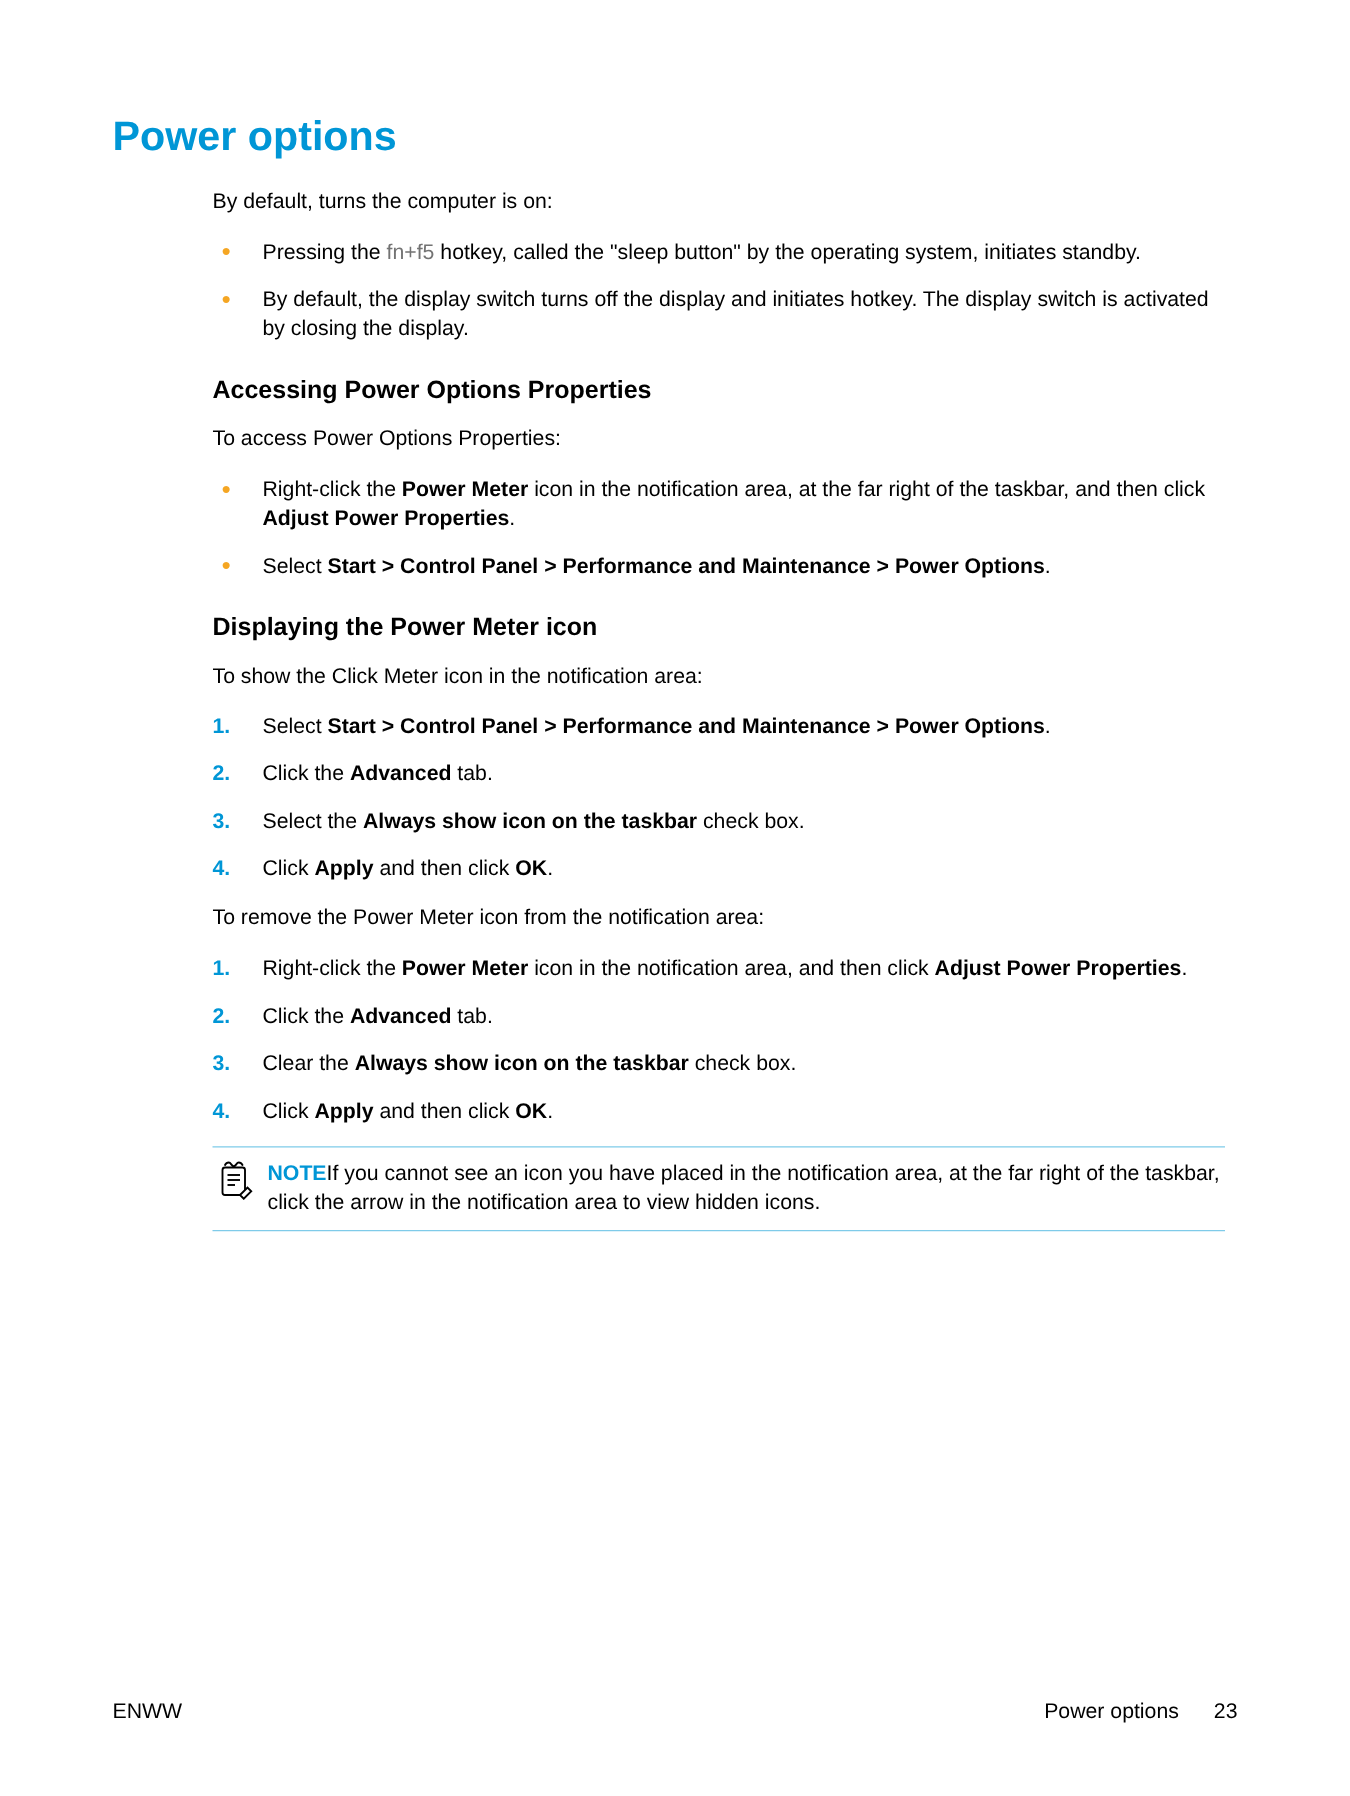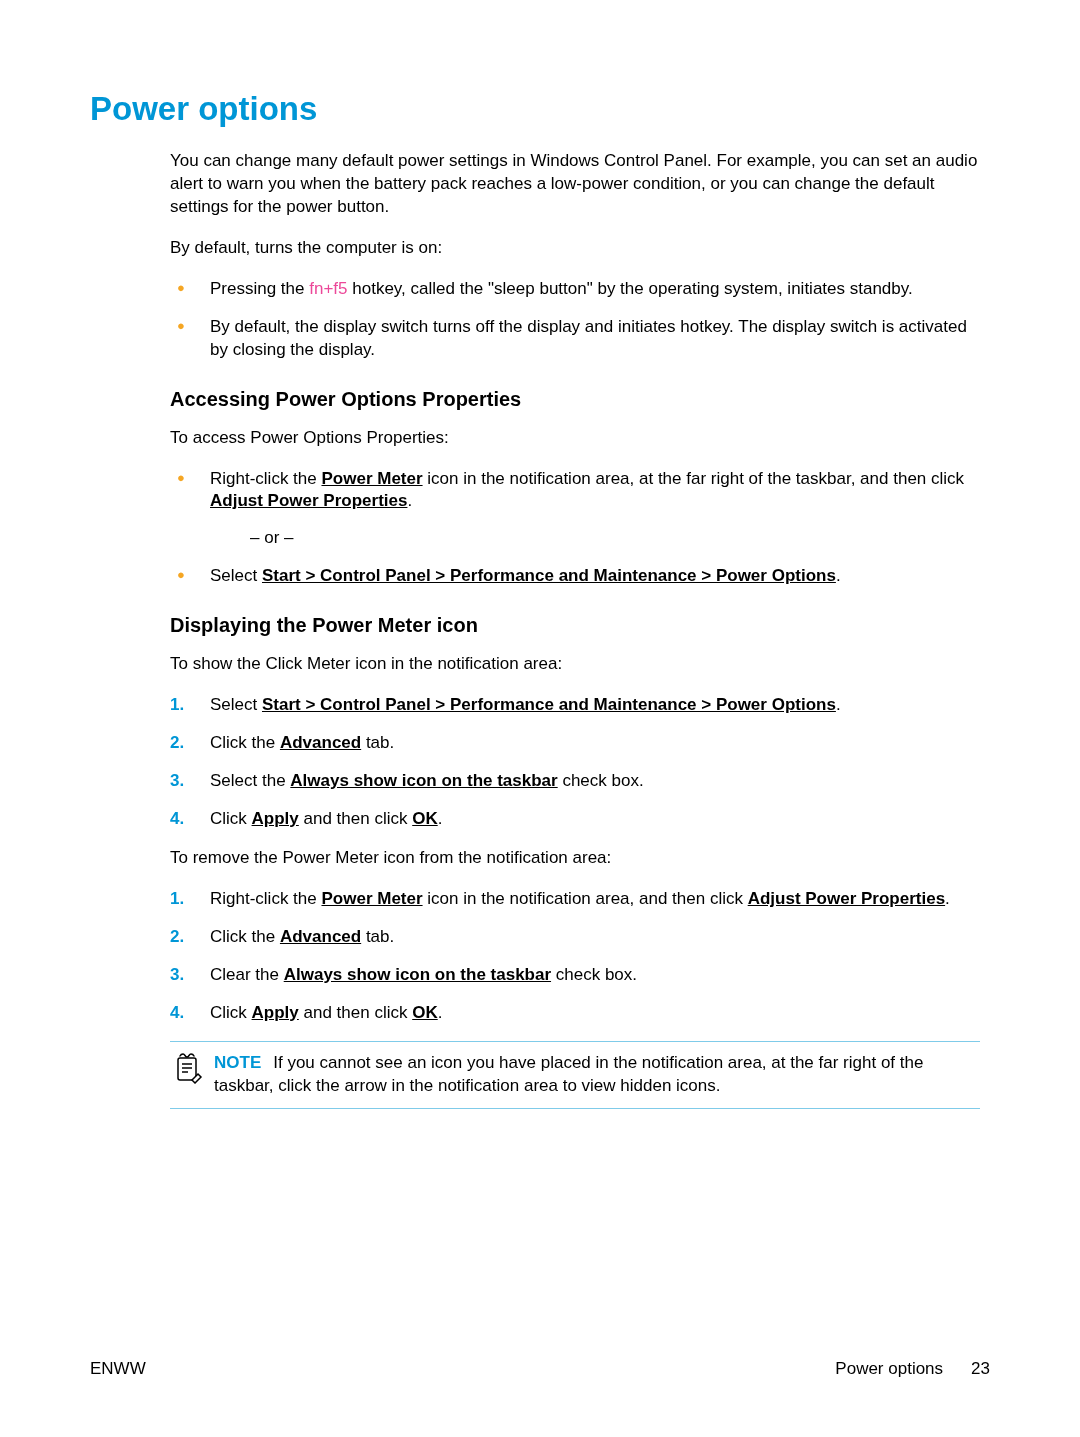--- a/index.html
+++ b/index.html
@@ -77,25 +77,24 @@
     }
     ol.numbers > li::before {
       content: counter(step) ".";
       position: absolute;
       left: 0;
       top: 0;
       color: #0096d6;
       font-weight: bold;
     }
     .fn-link {
-      color: #ec4899;
+      color: #737373;
     }
     b {
       font-weight: bold;
-      text-decoration: underline;
     }
     .note-box {
       border-top: 1px solid #7fcbe9;
       border-bottom: 1px solid #7fcbe9;
       padding: 10px 0 10px 0;
       margin-top: 6px;
       margin-left: 0;
       display: flex;
       align-items: flex-start;
     }
@@ -110,21 +109,20 @@
     .note-icon svg {
       width: 32px;
       height: 32px;
     }
     .note-text {
       flex: 1;
     }
     .note-label {
       color: #0096d6;
       font-weight: bold;
-      padding-right: 12px;
     }
     .footer {
       position: absolute;
       bottom: 58px;
       left: 90px;
       right: 90px;
       font-size: 17px;
       display: flex;
       justify-content: space-between;
     }
@@ -138,39 +136,37 @@
   </style>
 </head>
 <body>
 
 <div class="page">
 
   <h1 class="title">Power options</h1>
 
   <div class="body-text">
 
-    <p class="para">You can change many default power settings in Windows Control Panel. For example, you can set an audio alert to warn you when the battery pack reaches a low-power condition, or you can change the default settings for the power button.</p>
 
     <p class="para">By default, turns the computer is on:</p>
 
     <ul class="bullets">
       <li>
         <span>Pressing the </span><span class="fn-link">fn+f5</span><span> hotkey, called the "sleep button" by the operating system, initiates standby.</span>
       </li>
       <li>By default, the display switch turns off the display and initiates hotkey. The display switch is activated by closing the display.</li>
     </ul>
 
     <h2 class="subhead">Accessing Power Options Properties</h2>
 
     <p class="para">To access Power Options Properties:</p>
 
     <ul class="bullets">
       <li>
         <span>Right-click the </span><b>Power Meter</b><span> icon in the notification area, at the far right of the taskbar, and then click </span><b>Adjust Power Properties</b><span>.</span>
-        <p class="indent-or">– or –</p>
       </li>
       <li>
         <span>Select </span><b>Start &gt; Control Panel &gt; Performance and Maintenance &gt; Power Options</b><span>.</span>
       </li>
     </ul>
 
     <h2 class="subhead">Displaying the Power Meter icon</h2>
 
 
     <p class="para">To show the Click Meter icon in the notification area:</p>

